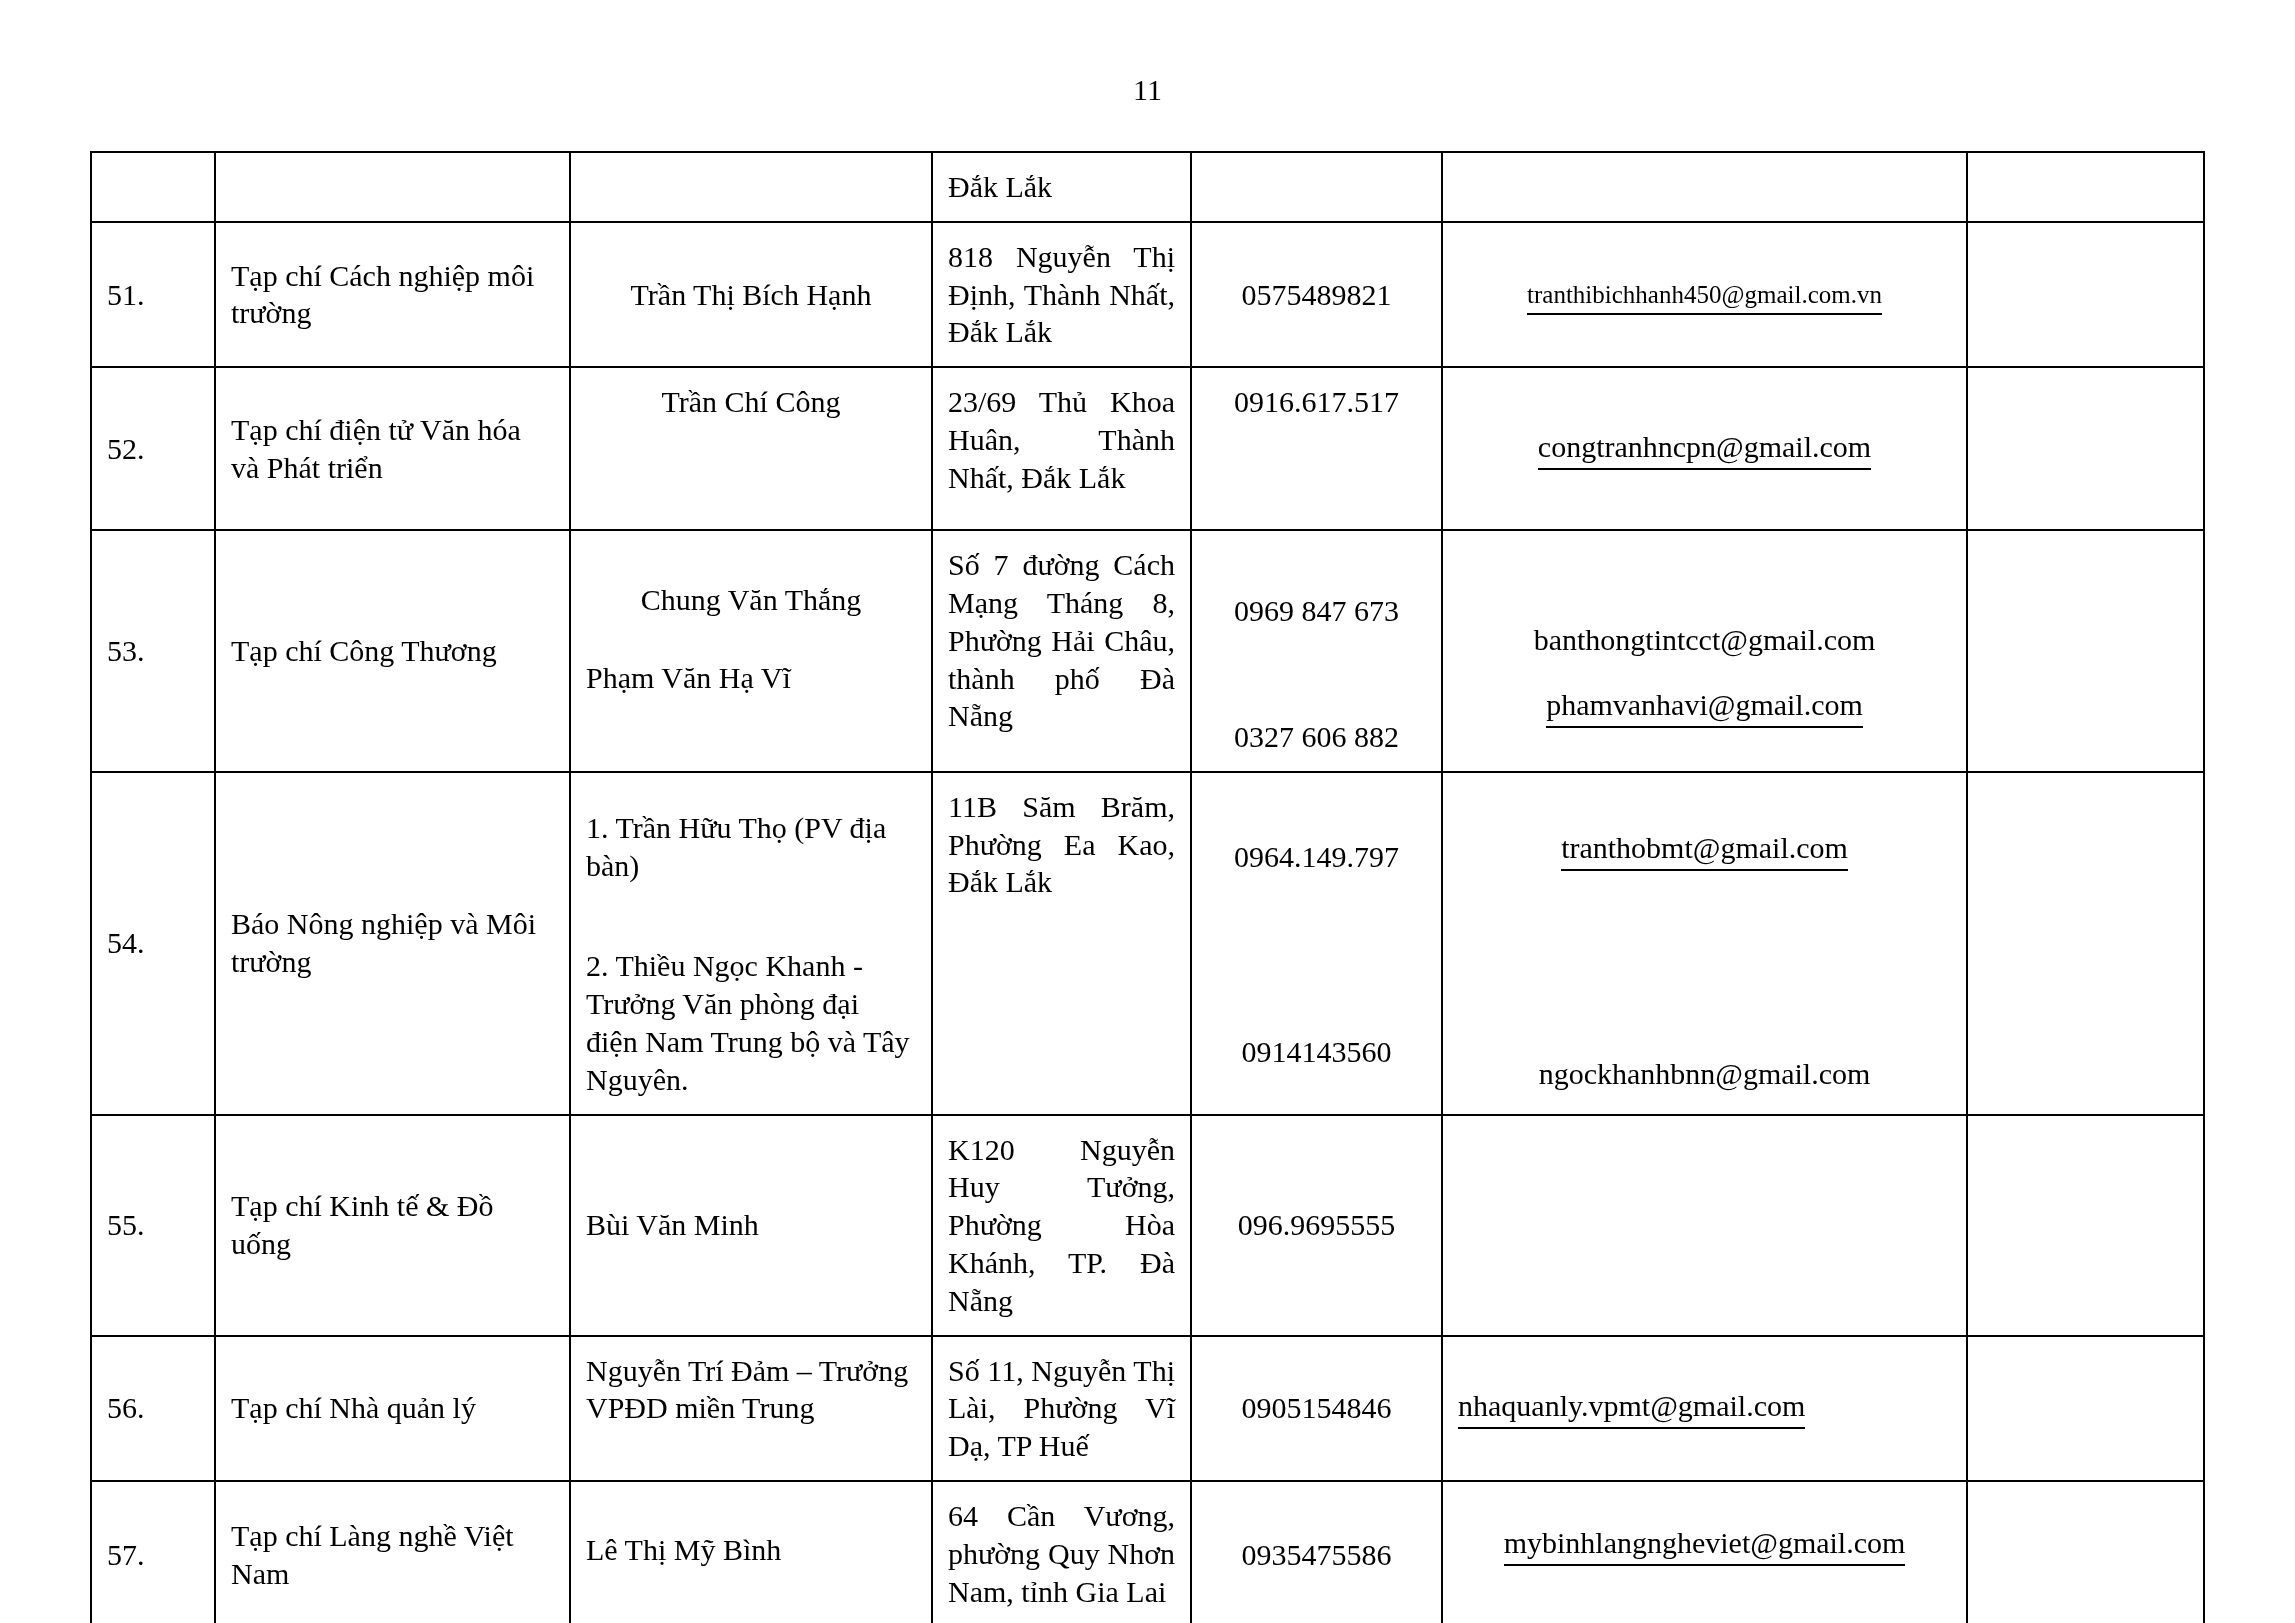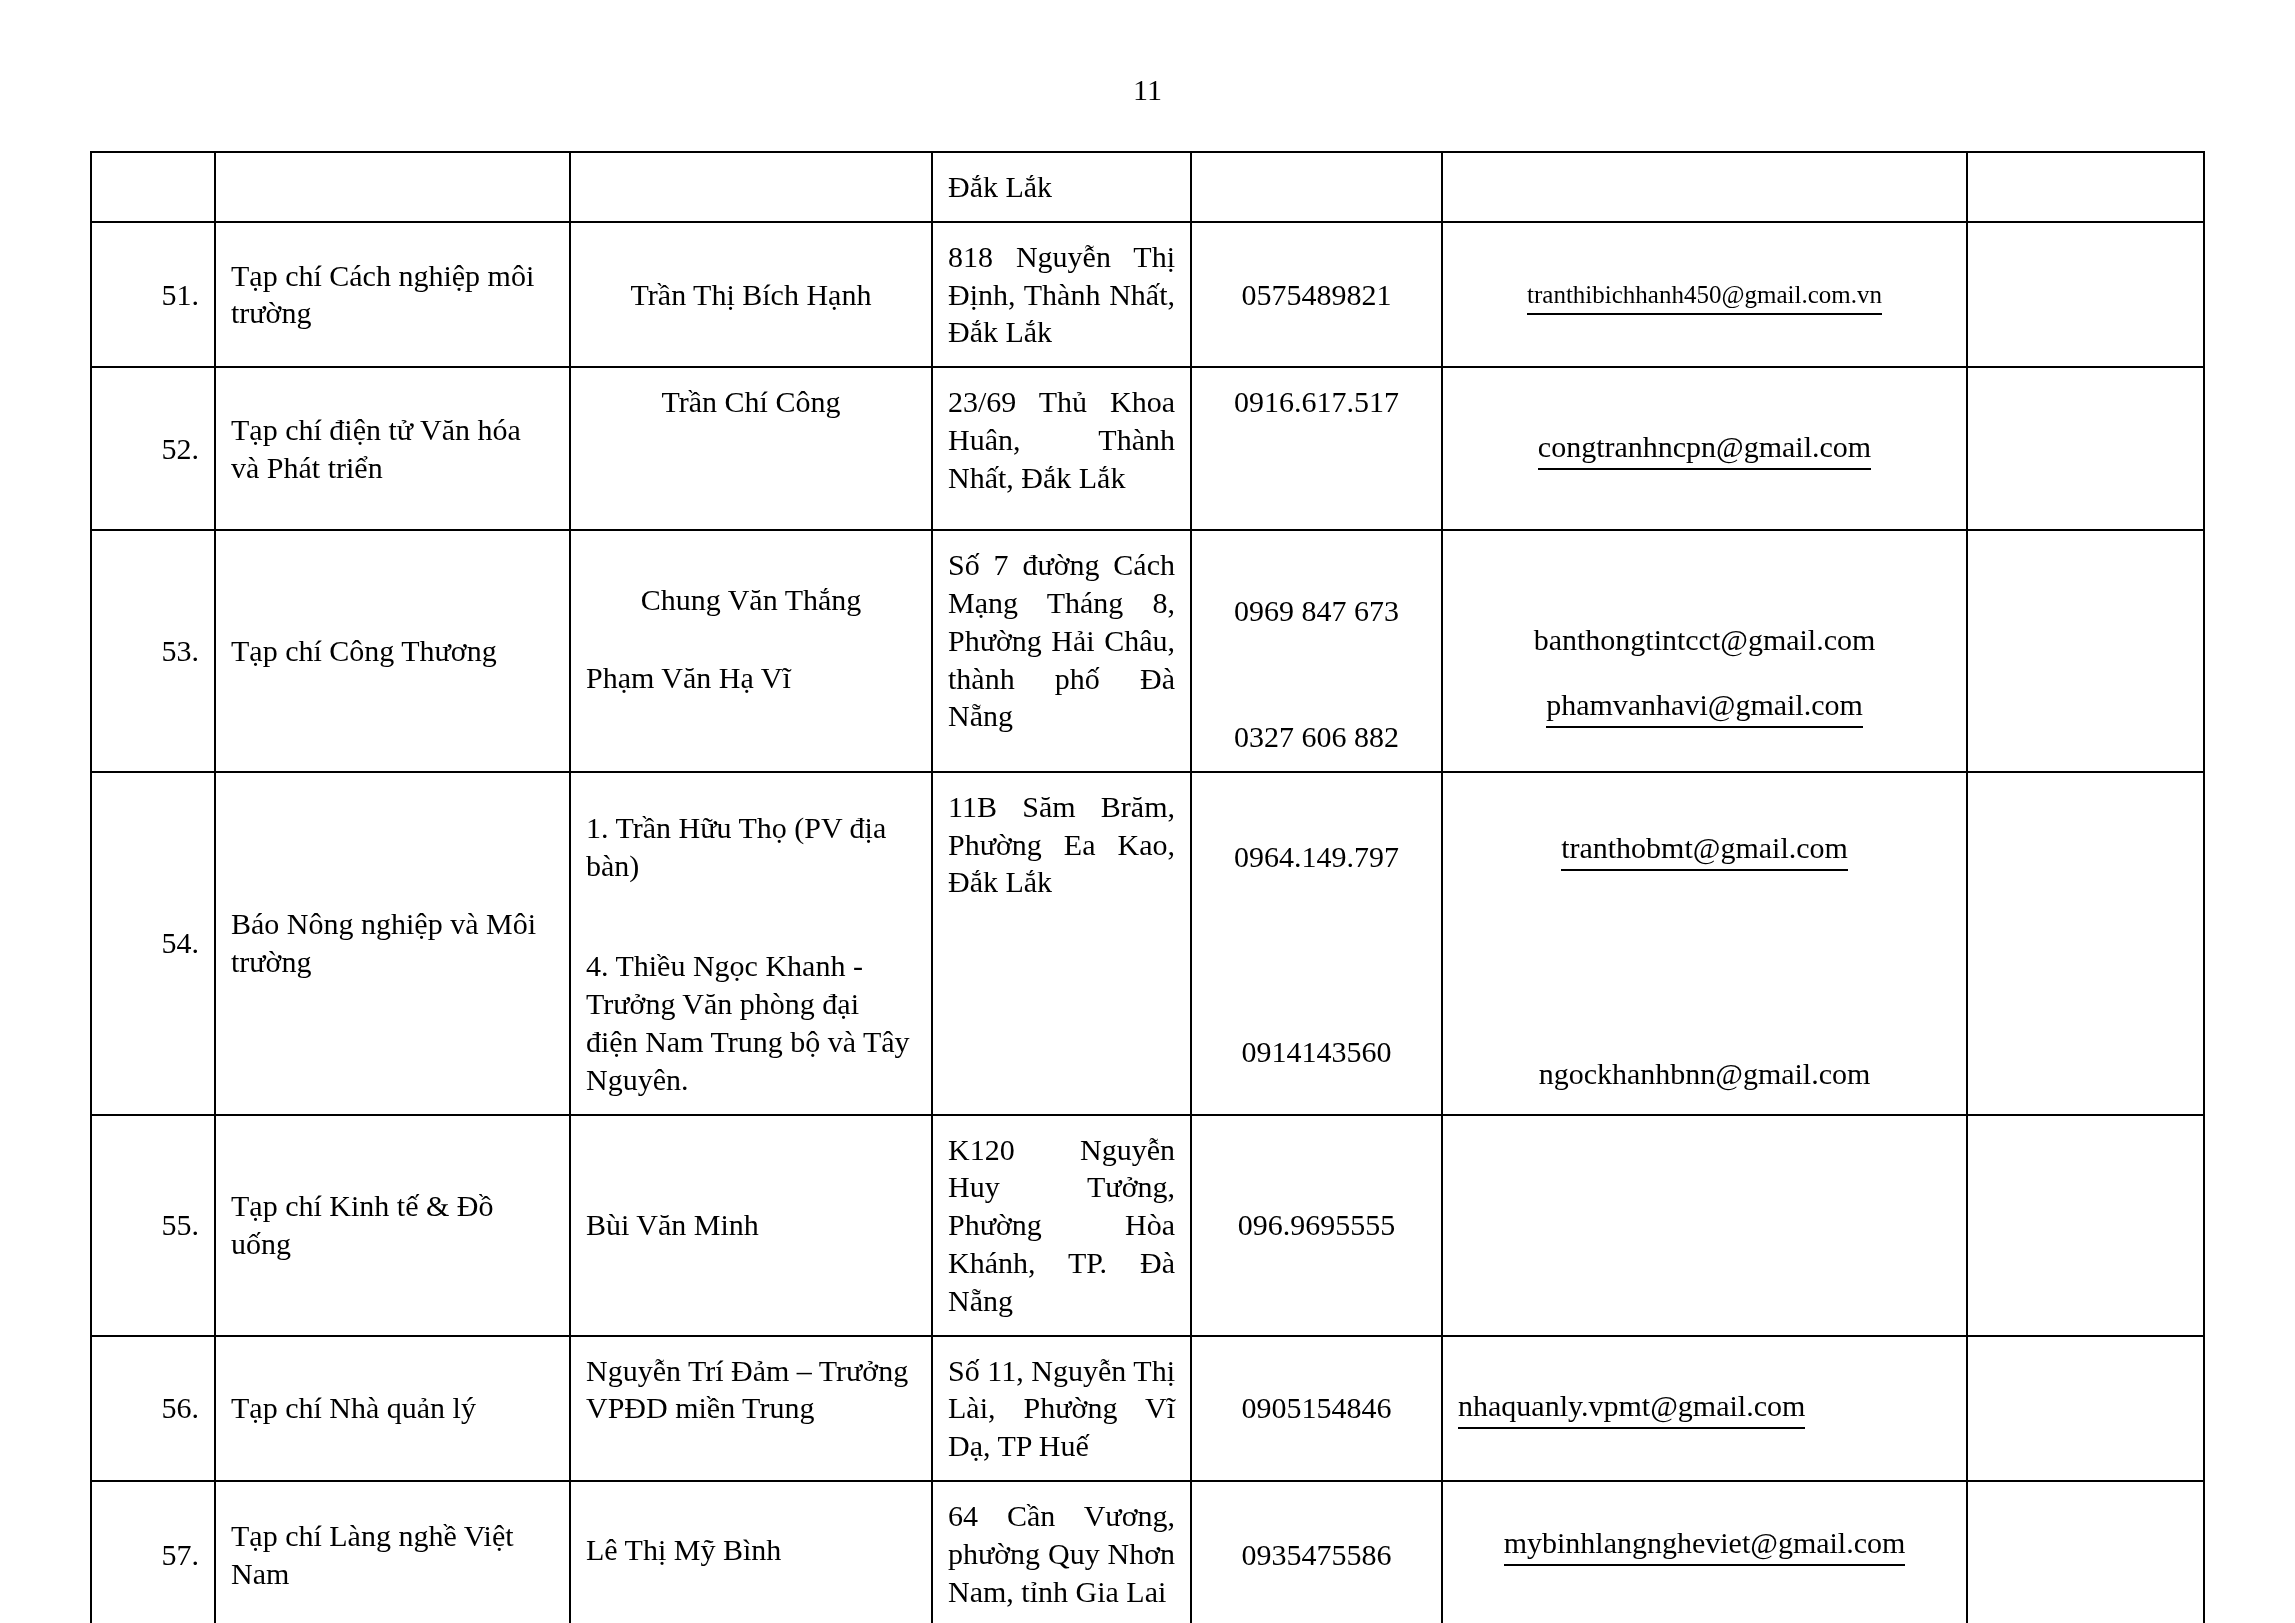--- a/index.html
+++ b/index.html
@@ -27,21 +27,21 @@
     border-top-width:2.6px; border-bottom-width:2.6px;
     vertical-align:middle;
     padding:15px;
     overflow:hidden;
     word-wrap:break-word;
   }
   
   tr.h0{height:35px} tr.h1{height:114px} tr.h2{height:163px} tr.h3{height:226px}
   tr.h4{height:316px} tr.h5{height:188px} tr.h6{height:113px} tr.h7{height:148px}
   
-  td.c-no      { text-align:right; padding-right:5.9px; }
+  td.c-no      { padding-right:5.9px; }
   td.c-journal { text-align:left;  padding:0 6.5px 0 10.5px; }
   td.c-person  { text-align:left;  padding:0 29px 0 10.5px; }
   td.c-addr    { text-align:justify; padding:0 10.5px; }
   td.c-phone   { text-align:center; padding:0 3.9px; }
   td.c-email   { text-align:center; padding:0 6.5px; }
   .vt { vertical-align:top !important; }
   .tc { text-align:center !important; }
   .tl { text-align:left !important; }
   .blk { display:block; }
   .u { display:inline-block; border-bottom:2.6px solid #000; padding-bottom:2px; }
@@ -154,21 +154,21 @@
 
     <tr class="h4">
       <td class="c-no">
         <span>54.</span>
       </td>
       <td class="c-journal">
         <span>Báo Nông nghiệp và Môi trường</span>
       </td>
       <td class="c-person vt">
         <span class="blk tl mt32">1. Trần Hữu Thọ (PV địa bàn)</span>
-        <span class="blk tl mt96">4. Thiều Ngọc Khanh - Trưởng Văn phòng đại điện Nam Trung bộ và Tây Nguyên.</span>
+        <span class="blk tl mt96">2. Thiều Ngọc Khanh - Trưởng Văn phòng đại điện Nam Trung bộ và Tây Nguyên.</span>
       </td>
       <td class="c-addr vt pt6">
         <span>11B Săm Brăm, Phường Ea Kao, Đắk Lắk</span>
       </td>
       <td class="c-phone vt">
         <span class="blk mt76">0964.149.797</span>
         <span class="blk mt240">0914143560</span>
       </td>
       <td class="c-email vt">
         <span class="blk mt62"><span class="u">tranthobmt@gmail.com</span></span>

